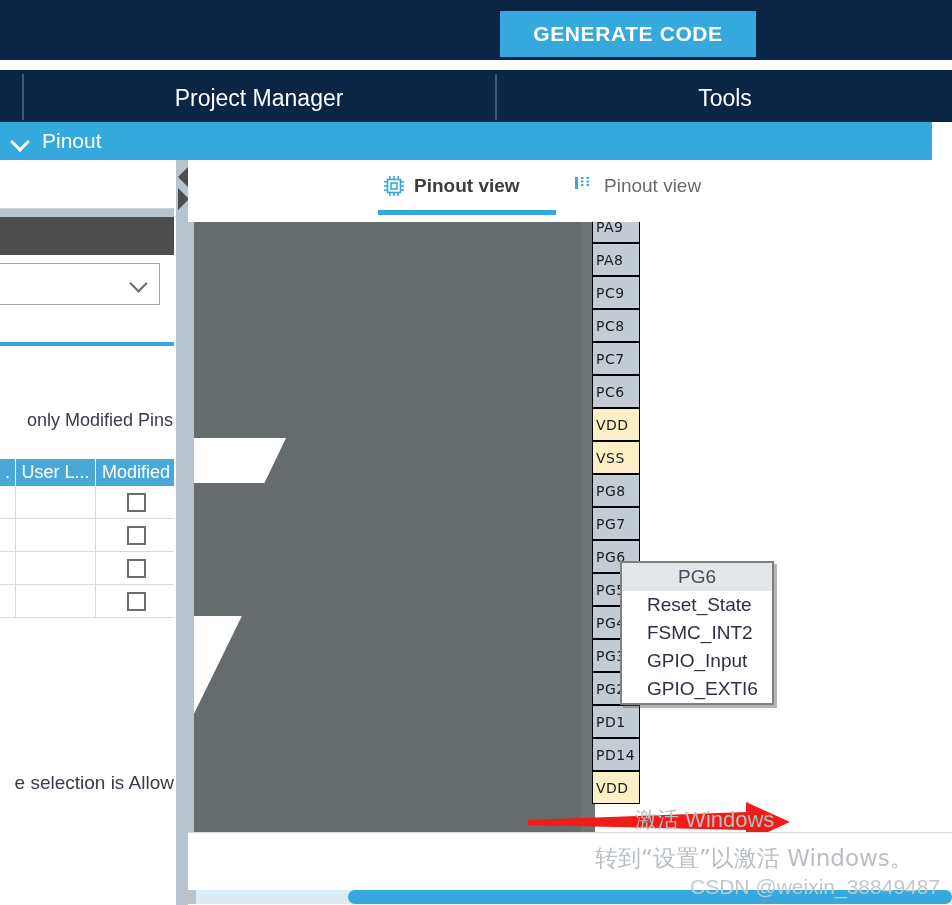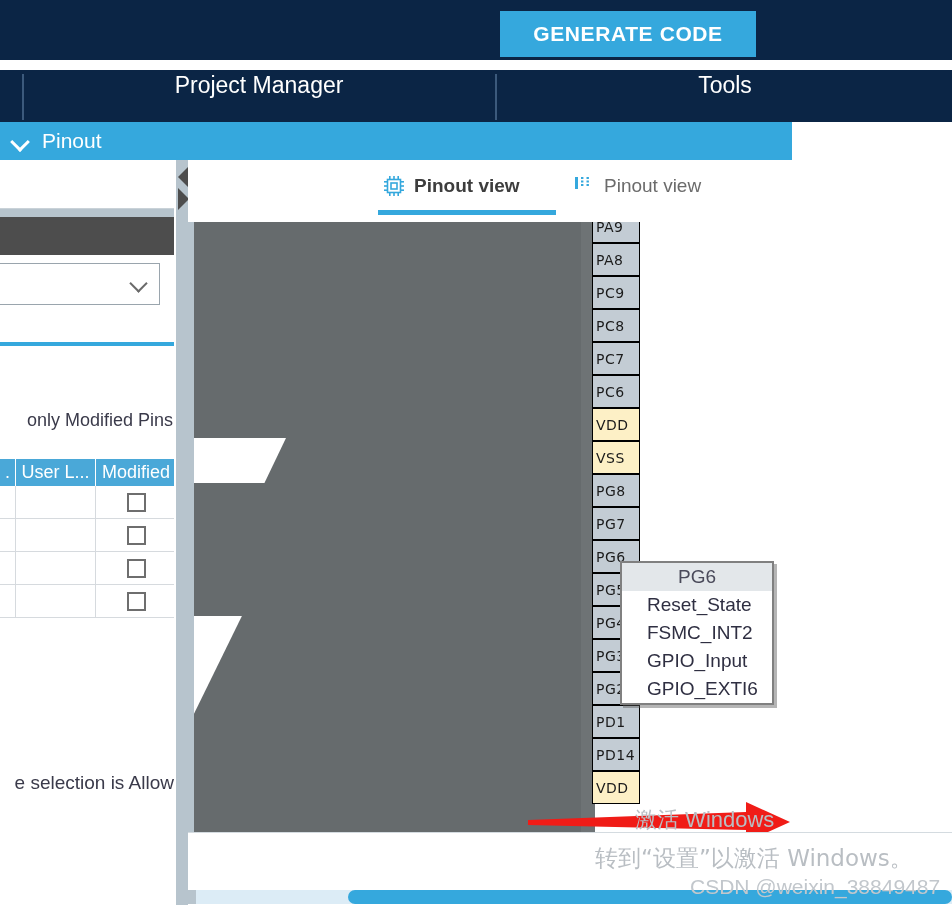--- a/index.html
+++ b/index.html
@@ -22,32 +22,32 @@
     font-size:21px;font-weight:bold;letter-spacing:.6px;
     cursor:pointer;border:none;
   }
 
   
   #gap1{left:0;top:60px;width:952px;height:10px;background:#ffffff;}
 
   
   #menurow{left:0;top:70px;width:952px;height:52px;background:#0b2545;}
   .menucell{
-    top:59px;height:52px;
+    top:72px;height:52px;
     display:flex;align-items:center;justify-content:center;
     color:#ffffff;font-size:23px;cursor:pointer;
   }
   #menu-spacer{left:0;width:22px;}
   #menu-project{left:24px;width:470px;}
   #menu-tools{left:498px;width:454px;}
   .menu-divider{top:74px;width:2px;height:46px;background:#3c5a7c;}
 
   
   #pinout-bar{
-    left:0;top:122px;width:792px;height:38px;background:#35a8dd;
+    left:0;top:122px;width:932px;height:38px;background:#35a8dd;
     display:flex;align-items:center;
   }
   #pinout-chevron{
     margin-left:10px;width:22px;height:22px;position:relative;cursor:pointer;
   }
   #pinout-chevron:before{
     content:"";position:absolute;left:3px;top:5px;
     width:11px;height:11px;border-right:3px solid #fff;border-bottom:3px solid #fff;
     transform:rotate(45deg);
   }

